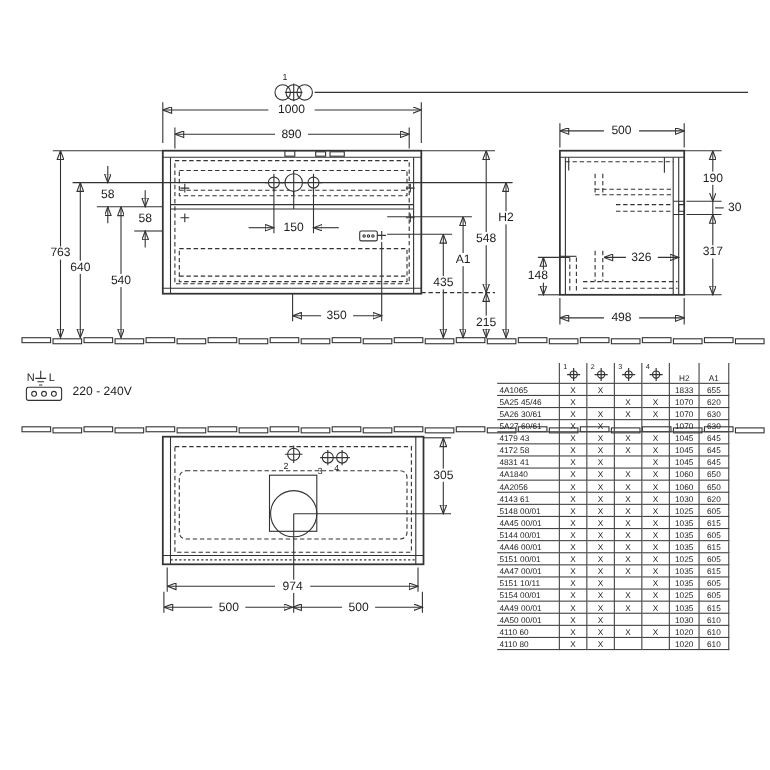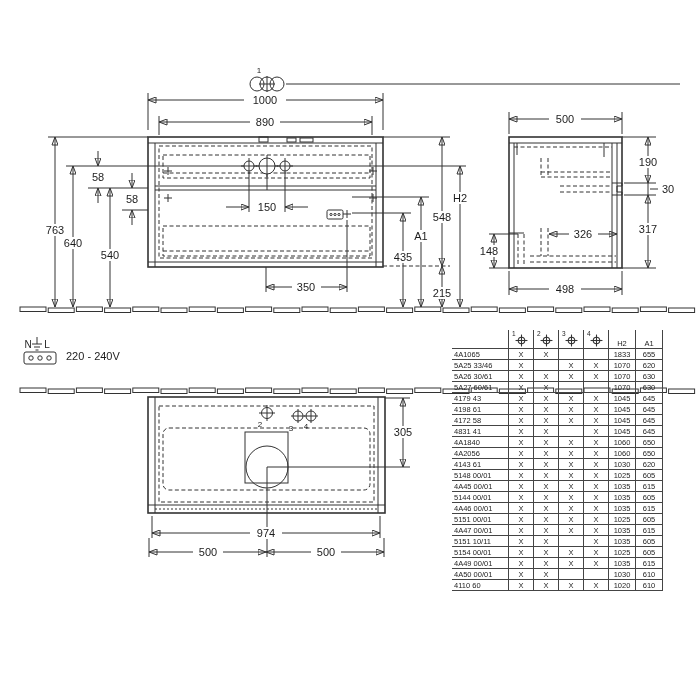--- a/index.html
+++ b/index.html
@@ -402,21 +402,21 @@
         <tr>
           <td class="model-col">4A1065</td>
           <td>X</td>
           <td>X</td>
           <td></td>
           <td></td>
           <td>1833</td>
           <td>655</td>
         </tr>
         <tr>
-          <td class="model-col">5A25 33/46</td>
+          <td class="model-col">5A25 45/46</td>
           <td>X</td>
           <td></td>
           <td>X</td>
           <td>X</td>
           <td>1070</td>
           <td>620</td>
         </tr>
         <tr>
           <td class="model-col">5A26 30/61</td>
           <td>X</td>
@@ -438,47 +438,38 @@
         <tr>
           <td class="model-col">4179 43</td>
           <td>X</td>
           <td>X</td>
           <td>X</td>
           <td>X</td>
           <td>1045</td>
           <td>645</td>
         </tr>
         <tr>
-          <td class="model-col">4198 61</td>
+          <td class="model-col">4172 58</td>
           <td>X</td>
           <td>X</td>
           <td>X</td>
           <td>X</td>
           <td>1045</td>
           <td>645</td>
         </tr>
         <tr>
-          <td class="model-col">4172 58</td>
-          <td>X</td>
-          <td>X</td>
-          <td>X</td>
+          <td class="model-col">4831 41</td>
+          <td>X</td>
+          <td>X</td>
+          <td></td>
           <td>X</td>
           <td>1045</td>
           <td>645</td>
         </tr>
         <tr>
-          <td class="model-col">4831 41</td>
-          <td>X</td>
-          <td>X</td>
-          <td></td>
-          <td>X</td>
-          <td>1045</td>
-          <td>645</td>
-        </tr>
-        <tr>
           <td class="model-col">4A1840</td>
           <td>X</td>
           <td>X</td>
           <td>X</td>
           <td>X</td>
           <td>1060</td>
           <td>650</td>
         </tr>
         <tr>
           <td class="model-col">4A2056</td>
@@ -590,16 +581,25 @@
         </tr>
         <tr>
           <td class="model-col">4110 60</td>
           <td>X</td>
           <td>X</td>
           <td>X</td>
           <td>X</td>
           <td>1020</td>
           <td>610</td>
         </tr>
+        <tr>
+          <td class="model-col">4110 80</td>
+          <td>X</td>
+          <td>X</td>
+          <td></td>
+          <td></td>
+          <td>1020</td>
+          <td>610</td>
+        </tr>
       </tbody>
 </table>
 
 </div>
 
 </body></html>

